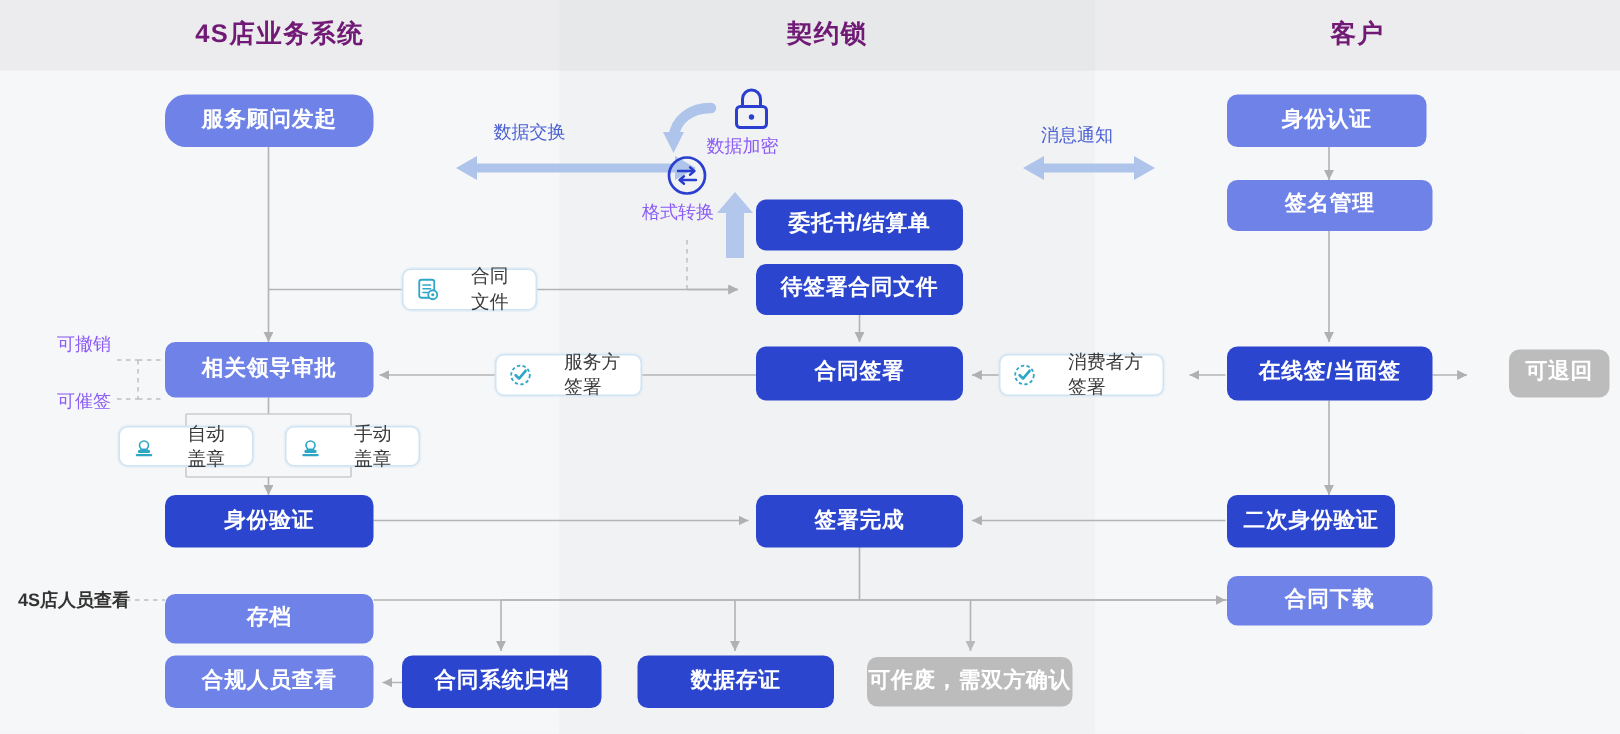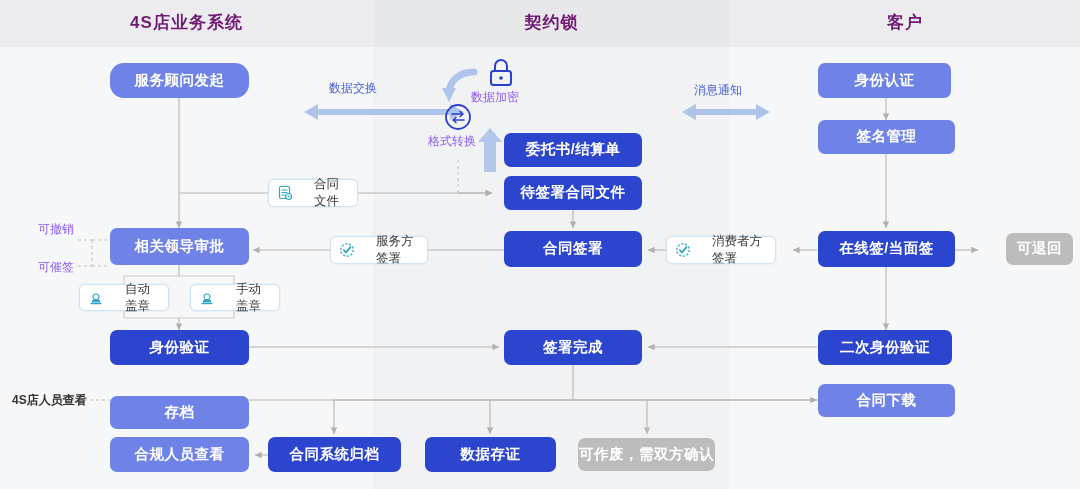--- a/index.html
+++ b/index.html
@@ -257,21 +257,21 @@
   </div>
 
   <div class="node n-deep" style="left:818px;top:231px;width:137px;height:36px;">
     <span>在线签/当面签</span>
   </div>
 
   <div class="node n-gray" style="left:978px;top:233px;width:67px;height:32px;margin-left:28px;">
     <span>可退回</span>
   </div>
 
-  <div class="node n-deep" style="left:818px;top:330px;width:134px;height:35px;text-align:right;">
+  <div class="node n-deep" style="left:818px;top:330px;width:112px;height:35px;text-align:right;">
     <span>二次身份验证</span>
   </div>
 
   <div class="node n-light" style="left:818px;top:384px;width:137px;height:33px;">
     <span>合同下载</span>
   </div>
 
   <div class="chip" style="left:268px;top:179px;width:90px;height:28px;">
     <svg class="ic" viewBox="0 0 16 16">
       <rect x="2.5" y="1.5" width="10" height="12" rx="1.5" stroke="#2ea7c7" stroke-width="1.2" fill="none"></rect>

